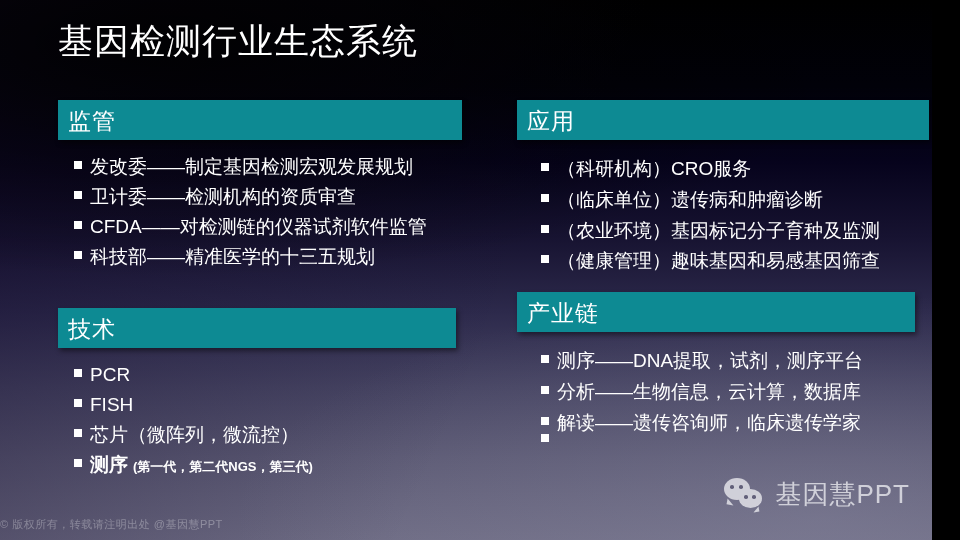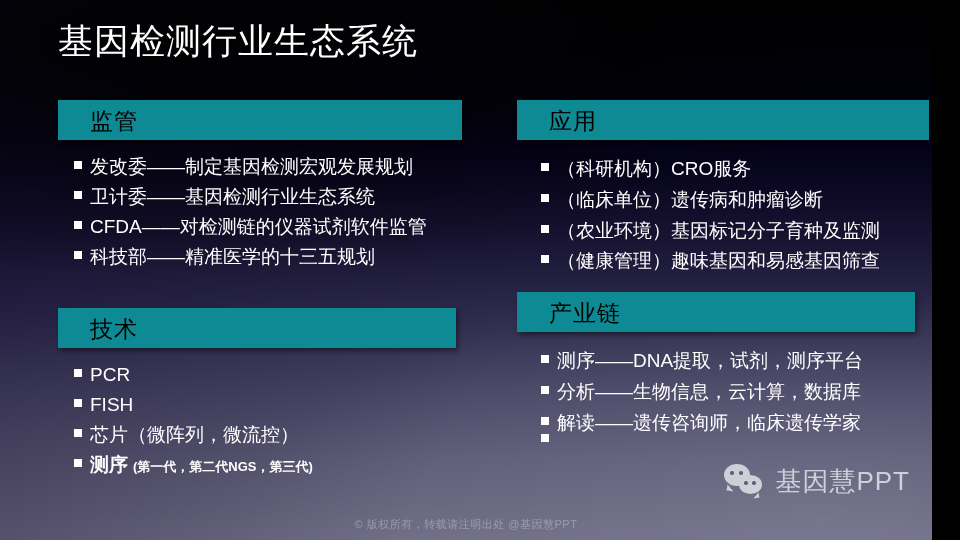--- a/index.html
+++ b/index.html
@@ -51,23 +51,23 @@
 
   .bar {
     position: relative;
     background: #0d8a93;
     height: 40px;
     box-shadow: 2px 3px 5px rgba(0,0,0,0.45);
     display: flex;
     align-items: center;
   }
   .bar .bar-label {
-    color: #000000;
+    color: #ffffff;
     font-size: 23px;
-    padding-left: 32px;
+    padding-left: 10px;
     letter-spacing: 1px;
     line-height: 1;
     position: relative;
     top: 1px;
   }
 
   ul.bullets {
     list-style: none;
     margin: 16px;
     padding: 0;
@@ -111,32 +111,31 @@
   #panel-application ul.bullets,
   #panel-chain ul.bullets { margin-top: 14px; padding-left: 8px; }
   #panel-application ul.bullets li,
   #panel-chain ul.bullets li { line-height: 1.62; }
 
   .footer-note {
     position: absolute;
     left: 0;
     right: 0;
     bottom: 8px;
-    text-align: center;
     color: rgba(255,255,255,0.30);
     font-size: 11px;
     letter-spacing: 0.5px;
   }
 
   .watermark {
     position: absolute;
     right: 22px;
-    bottom: 41px;
+    bottom: 28px;
     display: flex;
-    align-items: flex-start;
+    align-items: flex-end;
     gap: 9px;
     opacity: 0.80;
   }
   .wechat-icon { position: relative; width: 42px; height: 34px; }
   .wechat-icon .big, .wechat-icon .small {
     position: absolute;
     background: #e9e9ee;
     border-radius: 50%;
   }
   .wechat-icon .big { width: 26px; height: 22px; left: 0; top: 0; }
@@ -185,21 +184,21 @@
     <div class="bar">
       <span class="bar-label">监管</span>
     </div>
     <ul class="bullets">
       <li>
         <span class="sq"></span>
         <span class="txt-main">发改委——制定基因检测宏观发展规划</span>
       </li>
       <li>
         <span class="sq"></span>
-        <span class="txt-main">卫计委——基因检测行业生态系统</span>
+        <span class="txt-main">卫计委——检测机构的资质审查</span>
       </li>
       <li>
         <span class="sq"></span>
         <span class="txt-main">CFDA——对检测链的仪器试剂软件监管</span>
       </li>
       <li>
         <span class="sq"></span>
         <span class="txt-main">科技部——精准医学的十三五规划</span>
       </li>
     </ul>

